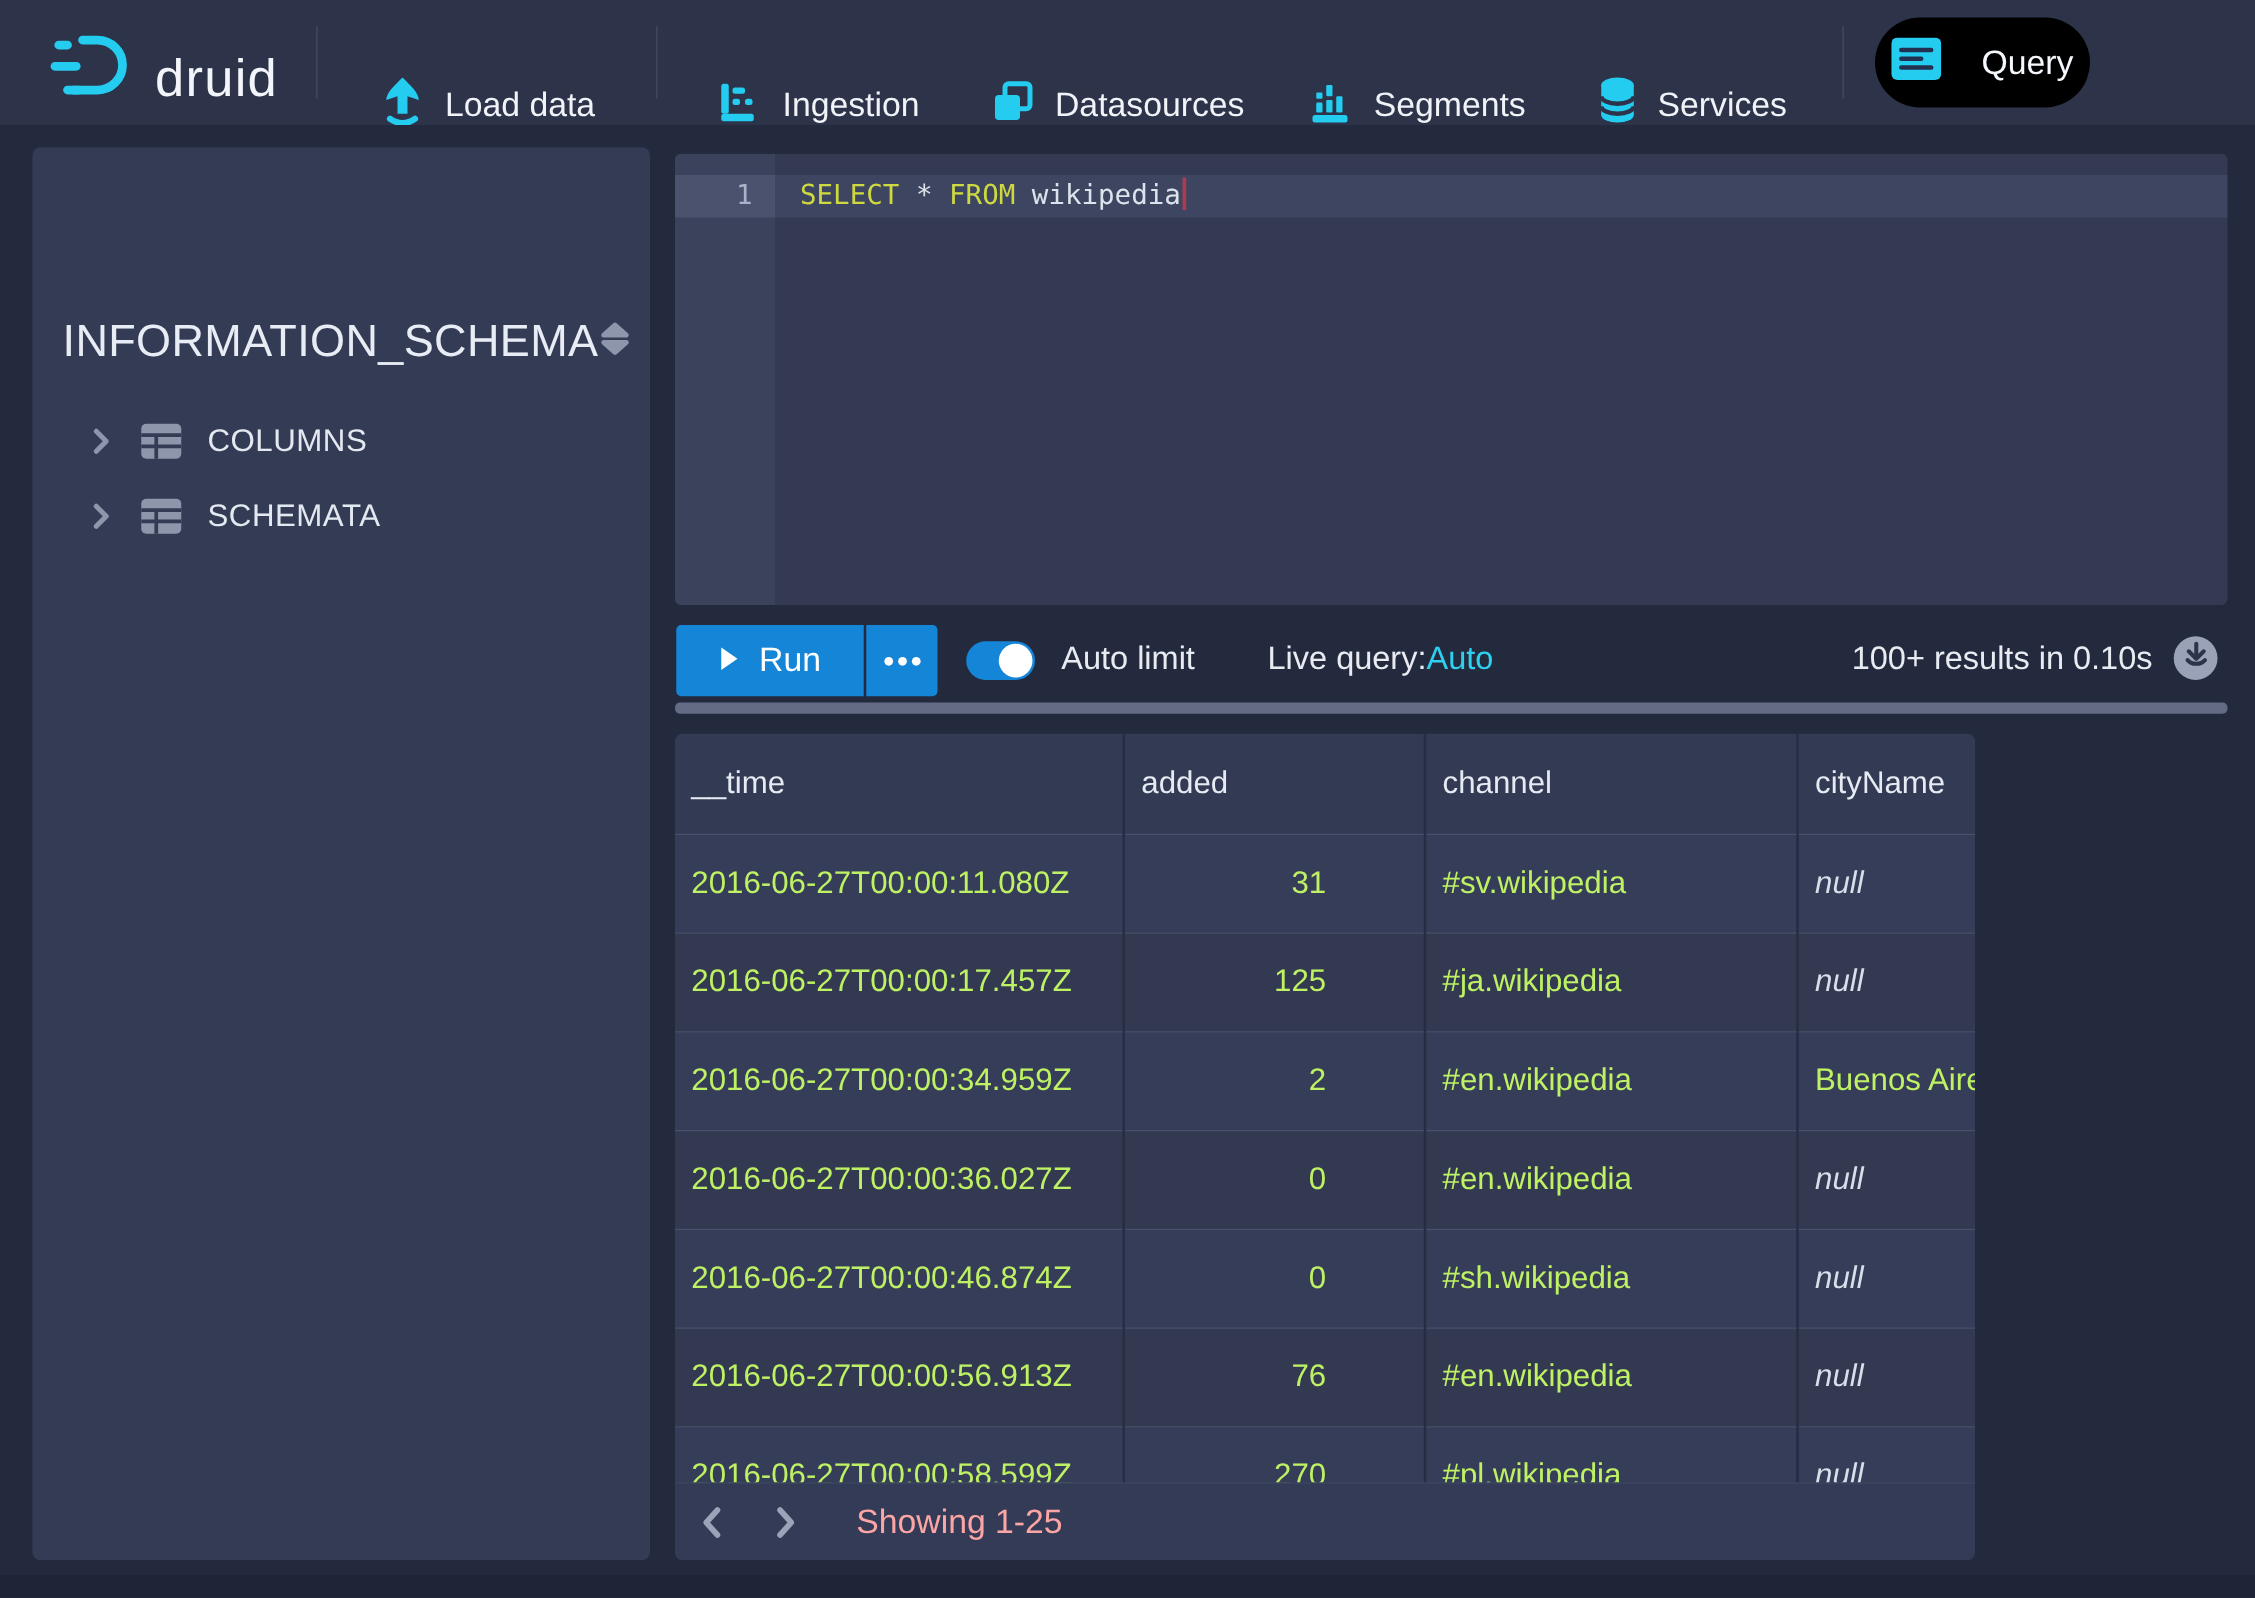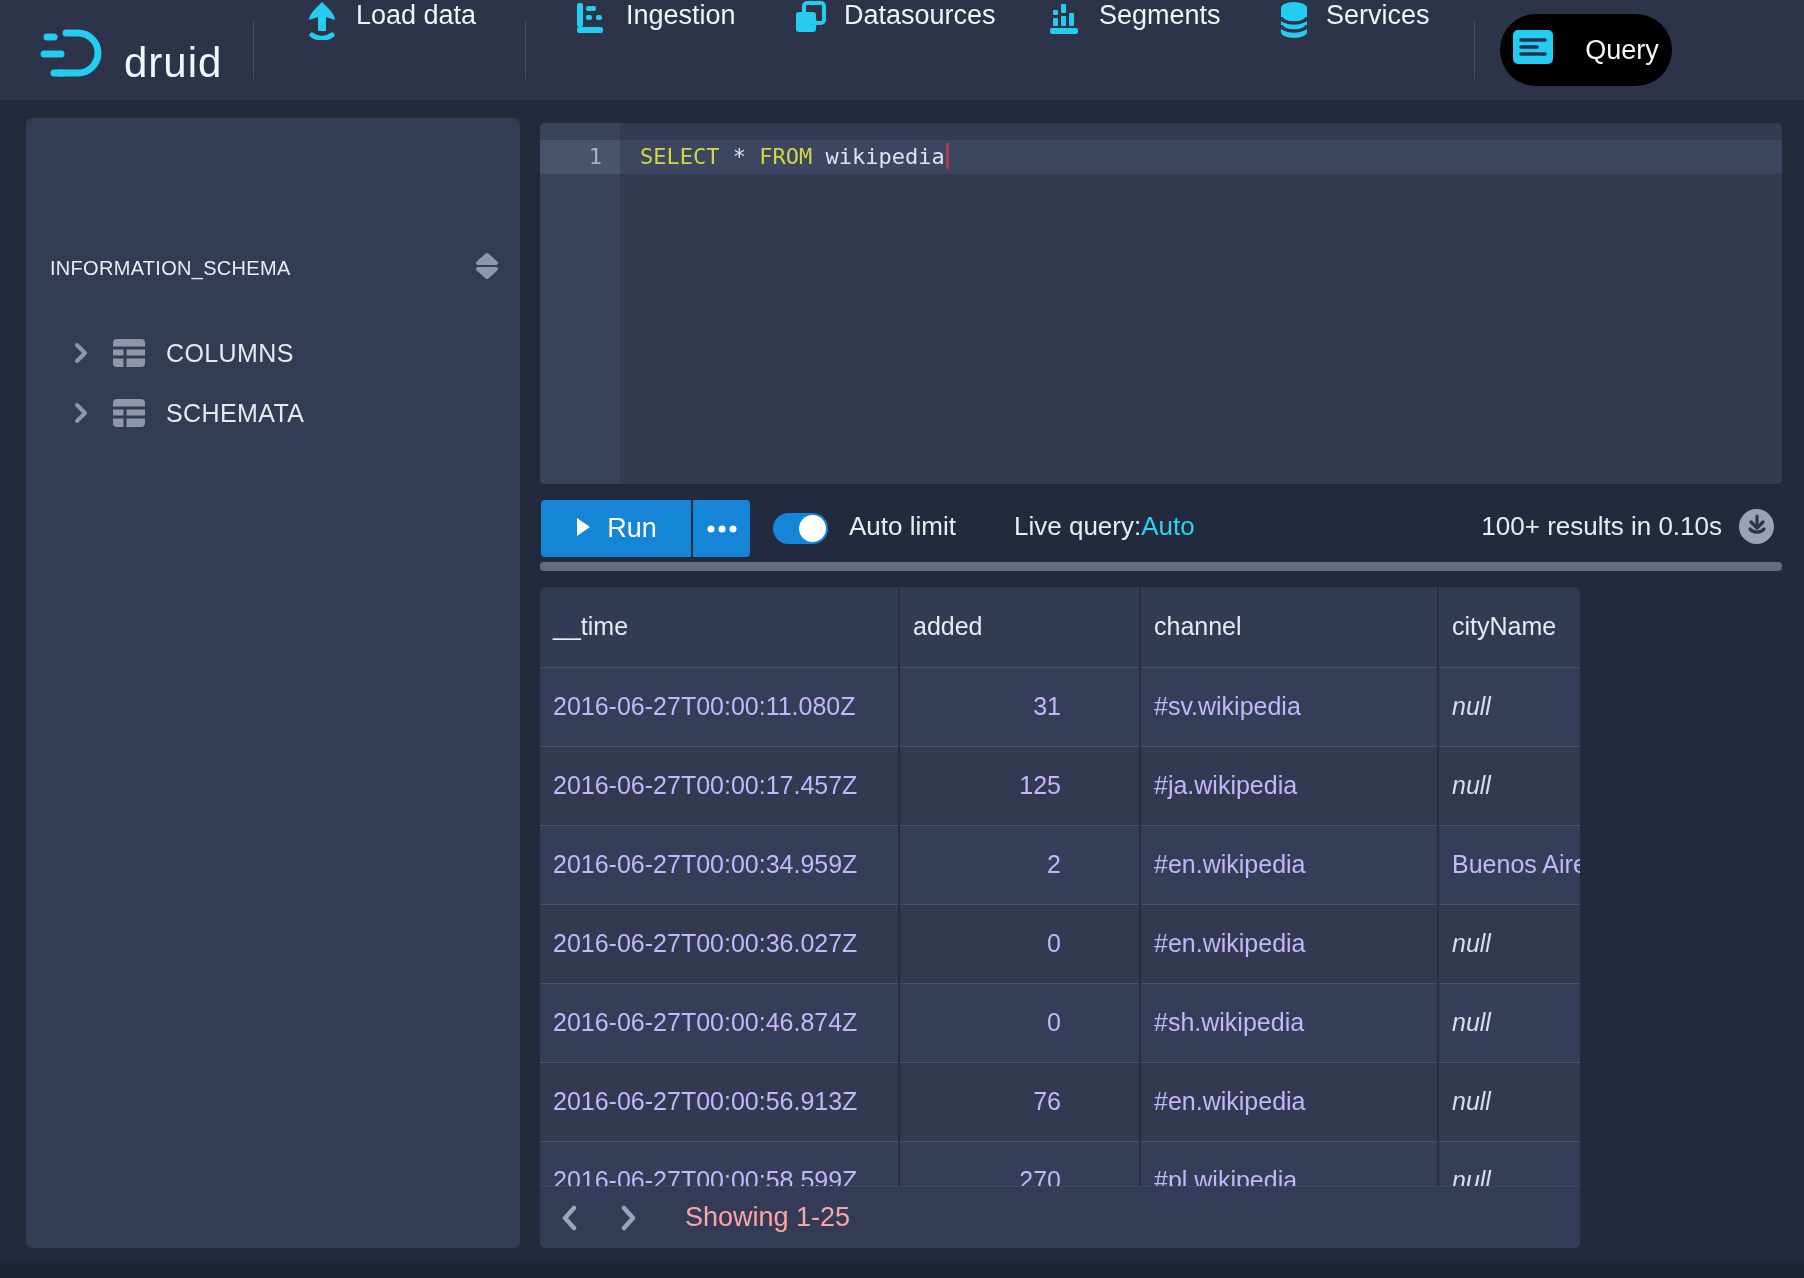--- a/index.html
+++ b/index.html
@@ -12,37 +12,37 @@
   }
   
   .nav {
     position:absolute; left:0; top:0; width:1804px; height:100px;
     background:#2d3349;
   }
   .nav .vdiv { position:absolute; top:21px; width:1px; height:58px; background:#454c63; }
   .brand { position:absolute; left:40px; top:22px; display:flex; align-items:center; cursor:pointer; }
   .brand-text { font-size:42px; font-weight:400; color:#f2f5f9; margin-left:16px; letter-spacing:1px;margin-top:17px; }
   .nav-item {
-    position:absolute; top:0; height:100px; display:flex; align-items:flex-start;
+    position:absolute; top:0; height:100px; display:flex; align-items:flex-end;
     font-size:27px; color:#f0f3f8; cursor:pointer;
   }
   .nav-item .ic { margin-right:16px; display:flex; align-items:center; }
   .query-pill {
     position:absolute; left:1500px; top:14px; width:172px; height:72px;
     background:#000000; border-radius:36px;
     display:flex; align-items:center; justify-content:center; gap:32px;
     font-size:27px; color:#f4f7fb; cursor:pointer;
   }
   
   .sidebar {
     position:absolute; left:26px; top:118px; width:494px; height:1130px;
     background:#343b55; border-radius:6px;
   }
   .schema-row { position:absolute; left:24px; top:134px; right:20px; display:flex; align-items:center; cursor:pointer; }
-  .schema-title { font-size:20px; color:#e8ecf4; letter-spacing:.3px; flex:1; }
+  .schema-title { font-size:36px; color:#e8ecf4; letter-spacing:.3px; flex:1; }
   .tree { position:absolute; left:0; top:205px; right:0; }
   .tree-item { height:60px; display:flex; align-items:center; padding-left:48px; cursor:pointer; }
   .tree-item .chev { width:16px; margin-right:22px; display:flex; }
   .tree-item .tbl-ic { margin-right:20px; display:flex; }
   .tree-label { font-size:25px; color:#e4e9f1; letter-spacing:.4px; }
   
   .editor {
     position:absolute; left:540px; top:123px; width:1242px; height:361px;
     background:#333a52; border-radius:5px; overflow:hidden; cursor:text;
   }
@@ -97,21 +97,21 @@
   }
   table.grid { border-collapse:collapse; table-layout:fixed; width:1501px; }
   table.grid th, table.grid td {
     border-right:2px solid #272d42; border-bottom:1px solid #48506a;
     overflow:hidden; white-space:nowrap; text-align:left;
   }
   table.grid th {
     height:80px; background:#333a54; color:#e6eaf3; font-weight:400;
     font-size:25px; padding:0 0 0 13px; vertical-align:middle; cursor:pointer;
   }
-  table.grid td { height:79px; font-size:25px; color:#c4b5fd; padding:0 0 0 13px; vertical-align:middle; cursor:pointer; }
+  table.grid td { height:79px; font-size:25px; color:#bef264; padding:0 0 0 13px; vertical-align:middle; cursor:pointer; }
   table.grid tr:nth-child(odd) td { background:#363d58; }
   table.grid tr:nth-child(even) td { background:#323950; }
   table.grid col:nth-child(1){ width:359px; } table.grid col:nth-child(2){ width:241px; }
   table.grid col:nth-child(3){ width:298px; } table.grid col:nth-child(4){ width:303px; }
   table.grid col:nth-child(5){ width:300px; }
   table.grid td.num { text-align:right; padding-right:78px; }
   table.grid td.null-val { font-style:italic; color:#d8deea; }
   .pagebar {
     position:absolute; left:0; bottom:0; width:1242px; height:62px;
     background:#343b56; border-top:1px solid #3e4660;

